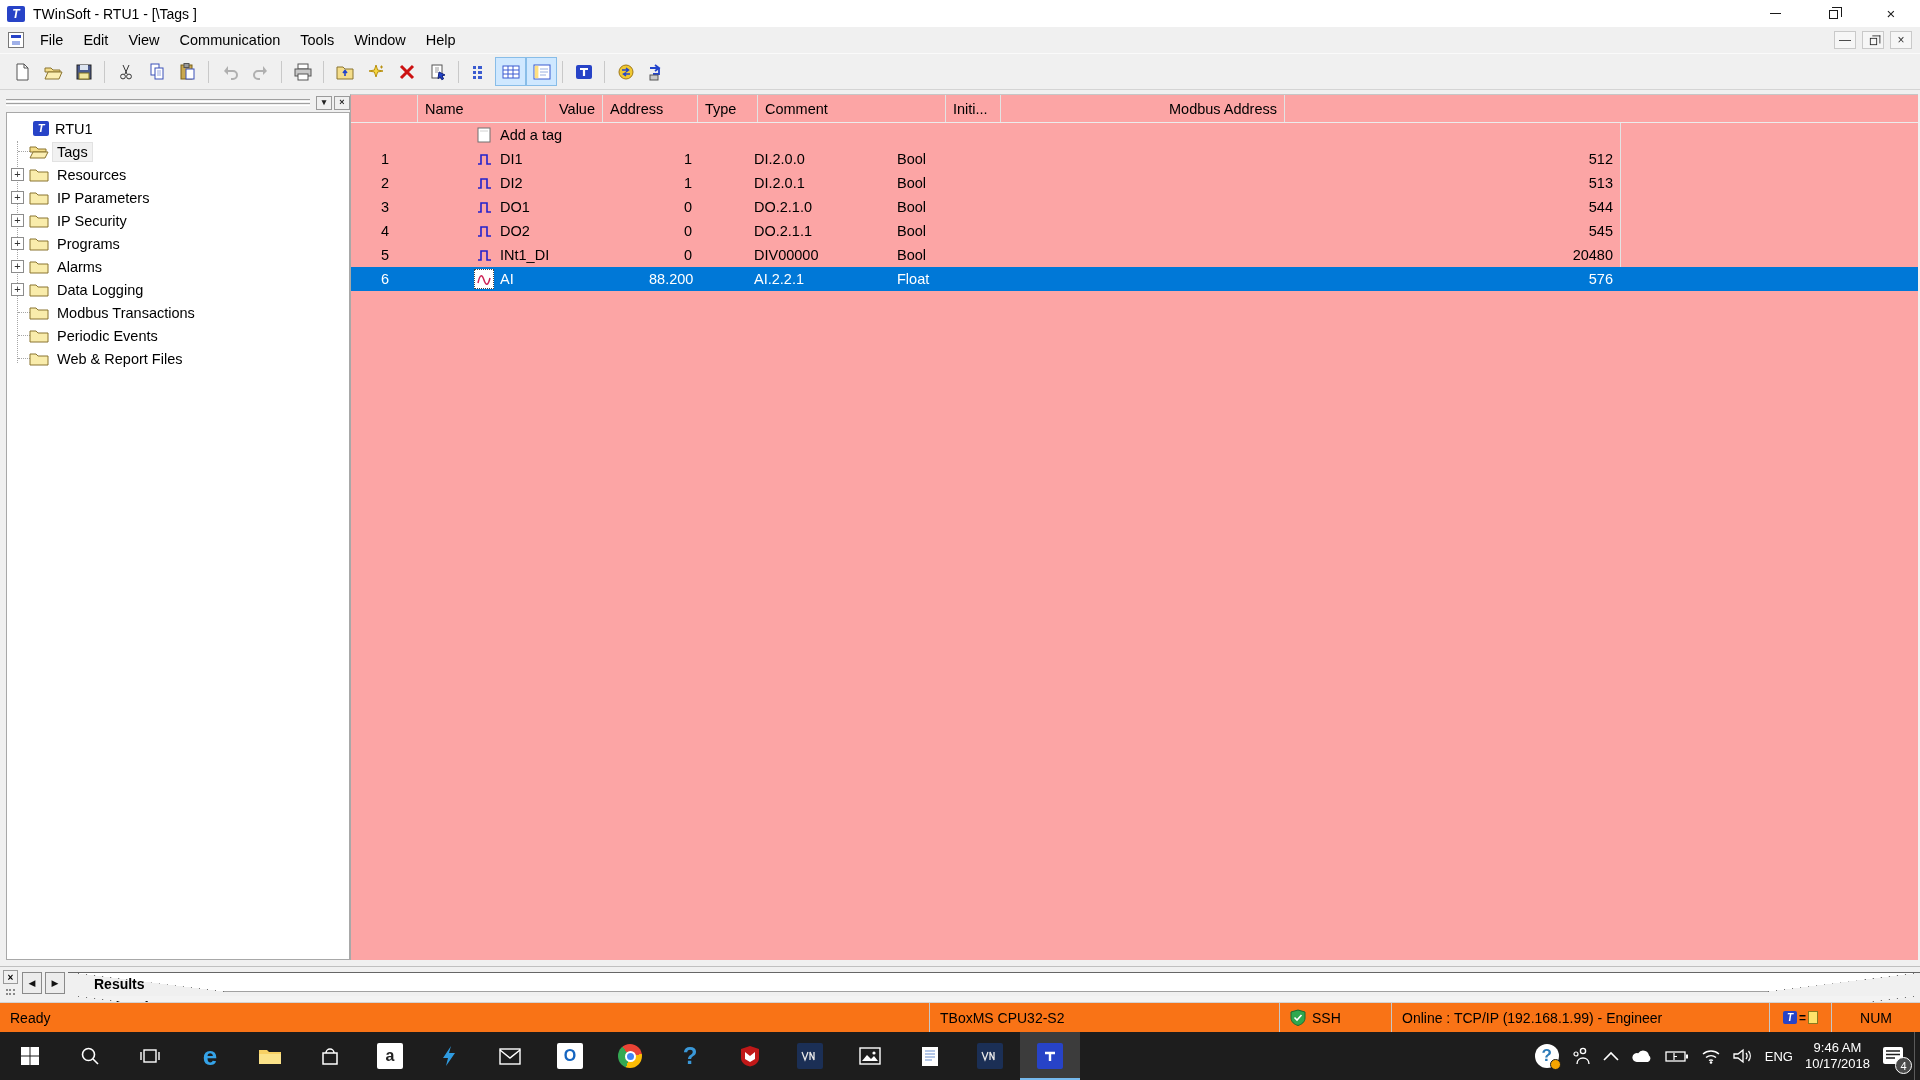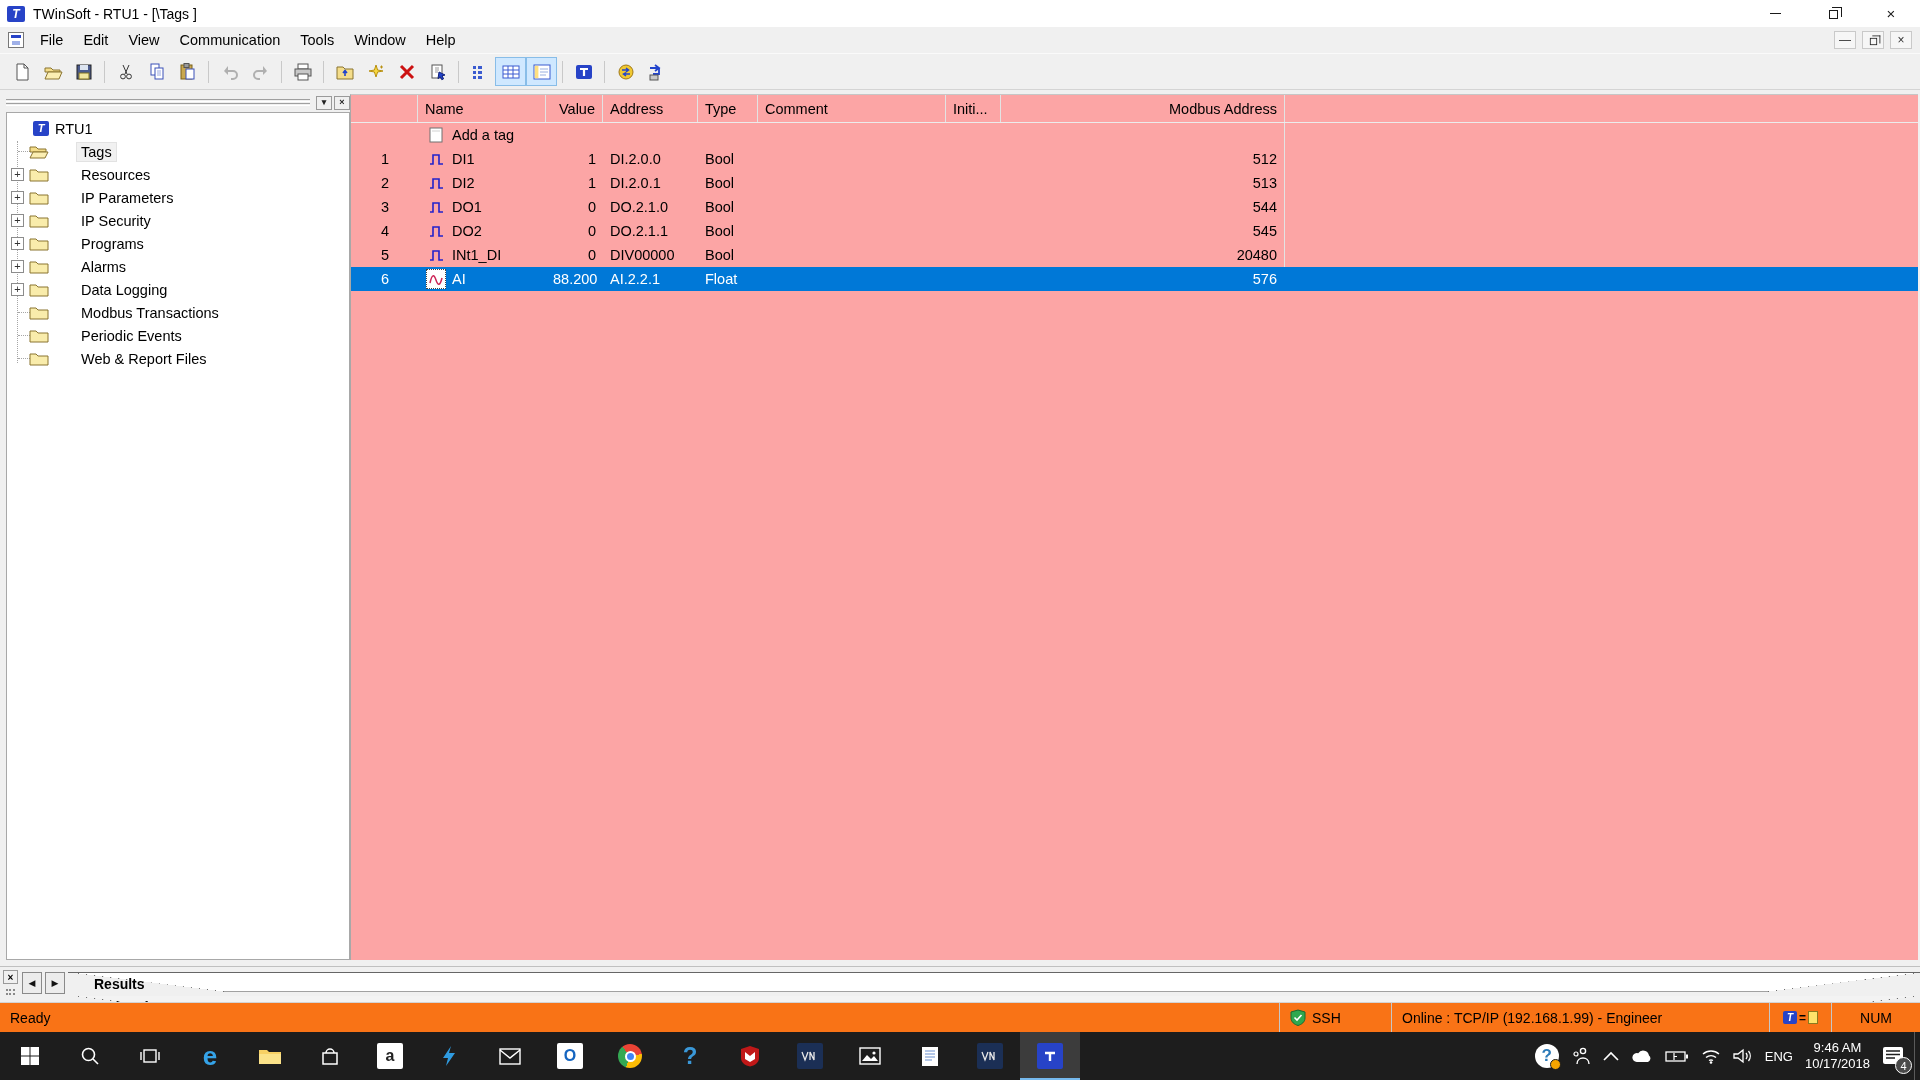--- a/index.html
+++ b/index.html
@@ -49,21 +49,21 @@
   .grips { flex:1; margin-right:4px; }
   .grips i { display:block; height:3px; border-top:1px solid #a0a0a0; border-bottom:1px solid #fff; margin:1px 0; }
   .mini-btn { width:16px; height:14px; background:#f0f0f0; border:1px solid #9a9a9a;
               display:grid; place-items:center; font-size:9px; color:#222; margin-left:2px;
               font-weight:bold; line-height:1; }
   .tree-panel { position:absolute; top:17px; left:0; right:0; bottom:0; background:#fff;
                 border:1px solid #a8a8a8; padding-top:4px; overflow:hidden; }
   .tree { position:relative; }
   .tree .vline { position:absolute; left:10px; top:24px; height:222px; border-left:1px dotted #a6a6a6; }
   .trow { height:23px; display:flex; align-items:center; position:relative; font-size:14.5px;
-          padding-left:68px; white-space:nowrap; }
+          padding-left:44px; white-space:nowrap; }
   .trow.root { padding-left:26px; }
   .trow .label { padding:1px 4px; margin-left:2px; }
   .trow .label.sel { background:#f1f1f1; outline:1px solid #e2e2e2; }
   .expander { position:absolute; left:4px; top:5px; width:13px; height:13px; background:#fff;
               border:1px solid #8c8c8c; display:grid; place-items:center;
               font-size:11px; line-height:1; color:#333; }
   .stub { position:absolute; left:11px; top:11px; width:12px; border-top:1px dotted #a6a6a6; }
   .ficon { position:absolute; left:22px; top:4px; }
   .trow.root .ricon { position:absolute; left:26px; top:4px; width:16px; height:15px; background:#2743c7;
               border-radius:2px; display:grid; place-items:center; }
@@ -73,21 +73,21 @@
   
   .table-wrap { position:absolute; left:350px; top:3px; right:2px; bottom:6px; background:#fca5a5;
                 border-left:1px solid #a8a8a8; border-top:1px solid #c6c6c6; }
   .thead, .grid-row { display:grid;
      grid-template-columns:67px 128px 57px 95px 60px 188px 55px 284px 1fr;
      font-size:14.5px; align-items:center; }
   .thead { height:28px; border-bottom:1px solid #ececec; }
   .th { height:100%; display:flex; align-items:center; padding:0 7px; border-right:1px solid #e3e3e3; }
   .th.right { justify-content:flex-end; }
   .th.nb { border-right:none; }
-  .grid-row { height:24px; }
+  .grid-row { height:24px;gap:48px; }
   .cell { padding:0 7px; white-space:nowrap; overflow:hidden; }
   .c-num { padding-left:30px; }
   .c-name { display:flex; align-items:center; padding-left:8px; gap:6px; }
   .icon-box { width:20px; height:20px; display:grid; place-items:center; flex:0 0 auto; }
   .c-val { text-align:right; }
   .c-modbus { text-align:right; border-right:1px solid #e3e3e3; height:100%;
               display:flex; align-items:center; justify-content:flex-end; }
   .grid-row.sel { background:#0078d7; color:#fff; }
   .grid-row.sel .c-modbus { border-right-color:#0078d7; }
   .grid-row.sel .icon-box { background:#fff; outline:1px dotted #444; outline-offset:-1px; }
@@ -592,20 +592,21 @@
     </span>
     <div class="tabstrip">
       <span class="sheet-tab active"><span>Results</span></span>
       <span class="sheet-tab"><span>TWinSoft</span></span>
       <span class="sheet-tab"><span>File Ref</span></span>
     </div>
   </div>
 
   <div class="statusbar">
     <div class="sfield sf-ready">Ready</div>
+    <div class="sfield sf-device">TBoxMS CPU32-S2</div>
     <div class="sfield sf-ssh">
       <svg width="16" height="17">
           <path d="M8 1l7 2v6c0 4-3.5 6.5-7 7.5C4.5 15.5 1 13 1 9V3z" fill="#2fa84f" stroke="#1a6a30"></path>
           <path d="M4.5 8.5L7 11l4.5-5" fill="none" stroke="#fff" stroke-width="1.6"></path>
         </svg>
       <span>SSH</span>
     </div>
     <div class="sfield sf-online">Online : TCP/IP (192.168.1.99) - Engineer</div>
     <div class="sfield sf-sync">
       <span class="sync-t">T</span>

